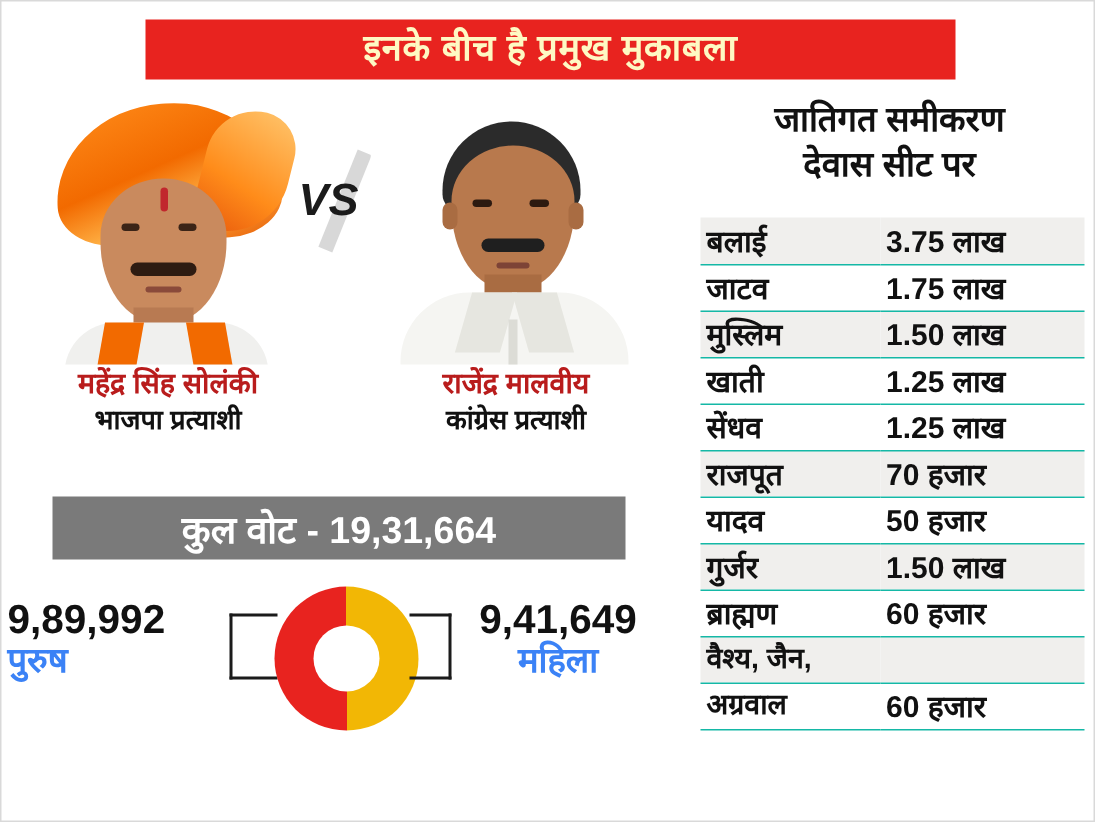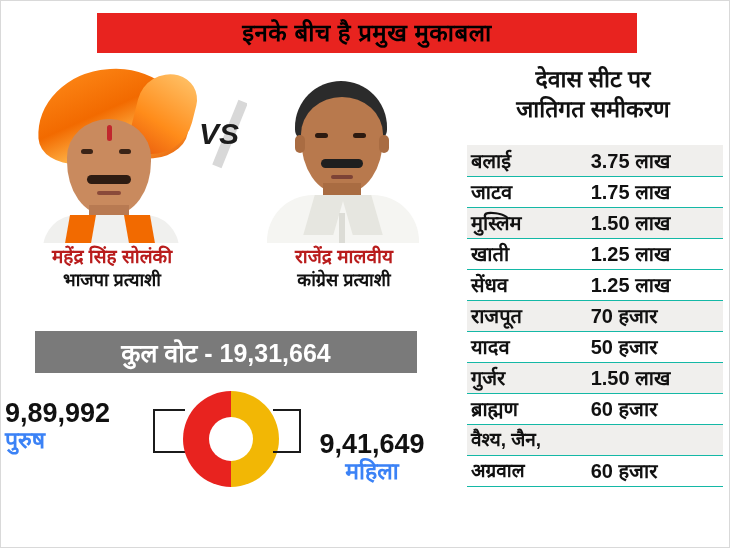--- a/index.html
+++ b/index.html
@@ -28,21 +28,21 @@
     left: 96px;
     top: 12px;
     width: 540px;
     height: 40px;
     background: #e8231f;
     display: flex;
     align-items: center;
     justify-content: center;
   }
   .banner-text {
-    color: #000000;
+    color: #fef9c3;
     font-size: 24px;
     font-weight: bold;
     letter-spacing: 0.5px;
     line-height: 1;
   }
 
   
   .left-col {
     position: absolute;
     left: 0;
@@ -288,21 +288,20 @@
     top: 18px;
     width: 160px;
     text-align: left;
   }
   .female-block {
     position: absolute;
     left: 292px;
     top: 18px;
     width: 158px;
     text-align: center;
-    margin-top: 31px;
   }
   .big-num {
     font-size: 27px;
     font-weight: bold;
     color: #111111;
     line-height: 1.05;
   }
   .small-lab {
     font-size: 23px;
     font-weight: bold;
@@ -485,22 +484,22 @@
       <div class="female-block">
         <div class="big-num">9,41,649</div>
         <div class="small-lab">महिला</div>
       </div>
 
     </div>
   </div>
 
   <div class="right-col">
     <div class="right-title">
+      <div>जातिगत समीकरण</div>
       <div>देवास सीट पर</div>
-      <div>जातिगत समीकरण</div>
     </div>
 
     <table class="caste-table">
       <tbody>
         <tr class="odd">
           <td class="name">बलाई</td>
           <td class="val">3.75 लाख</td>
         </tr>
         <tr class="even">
           <td class="name">जाटव</td>

